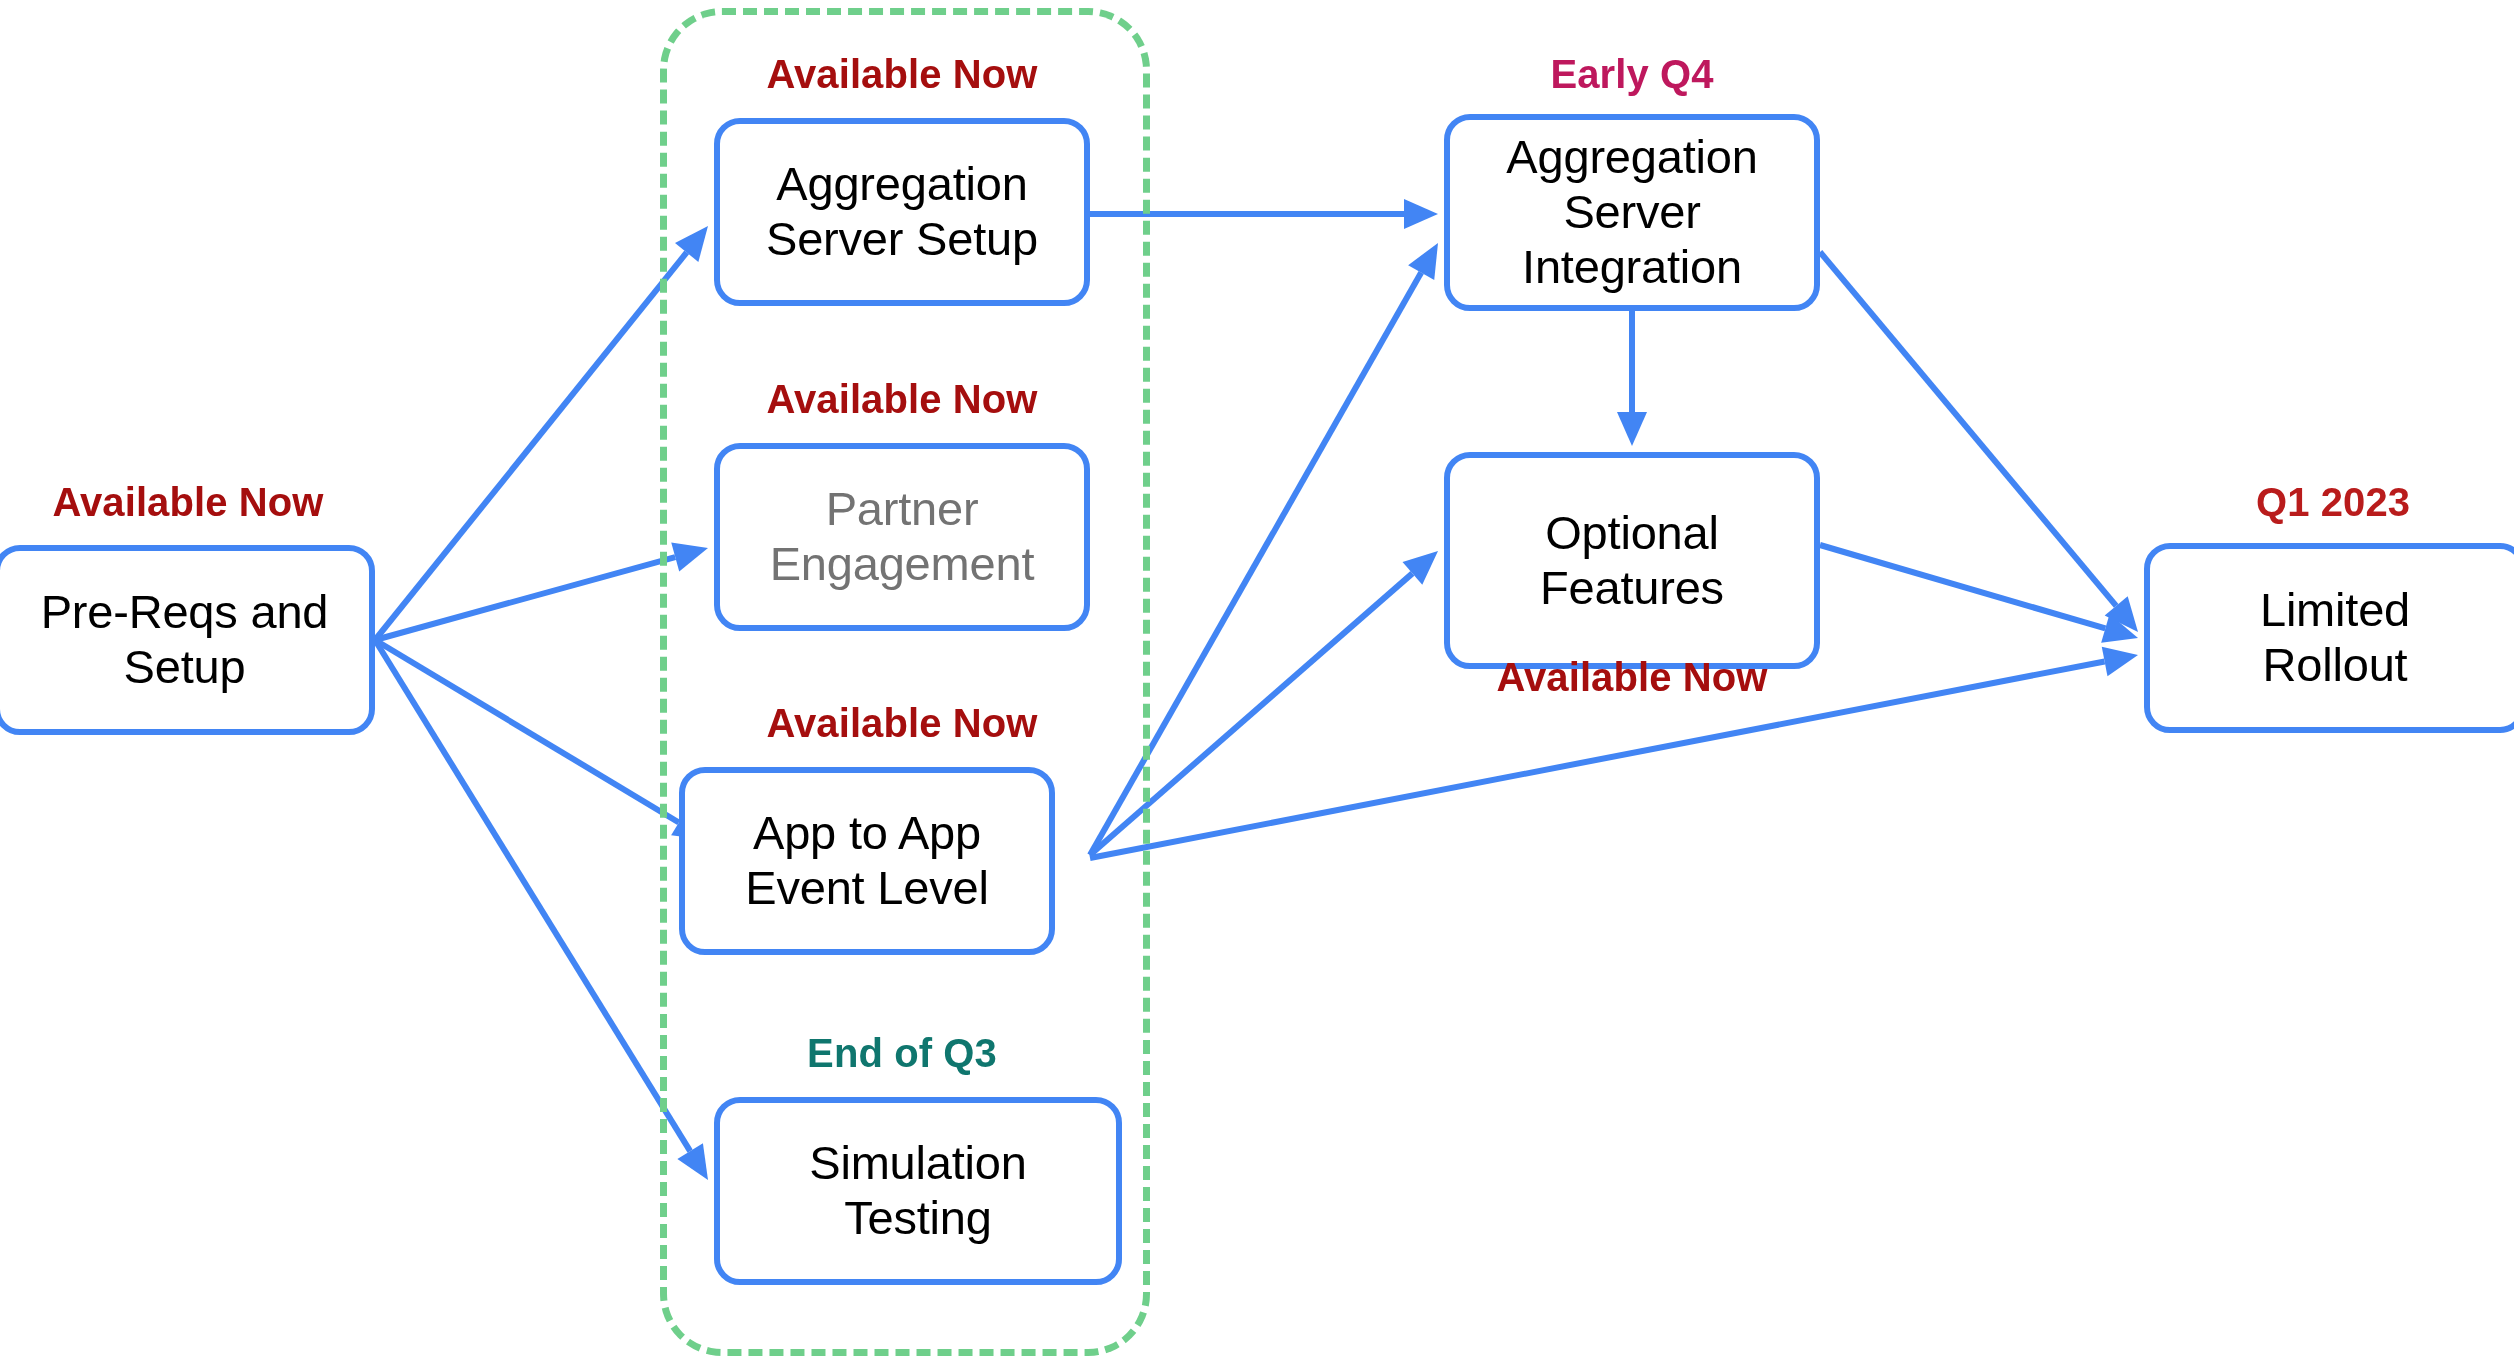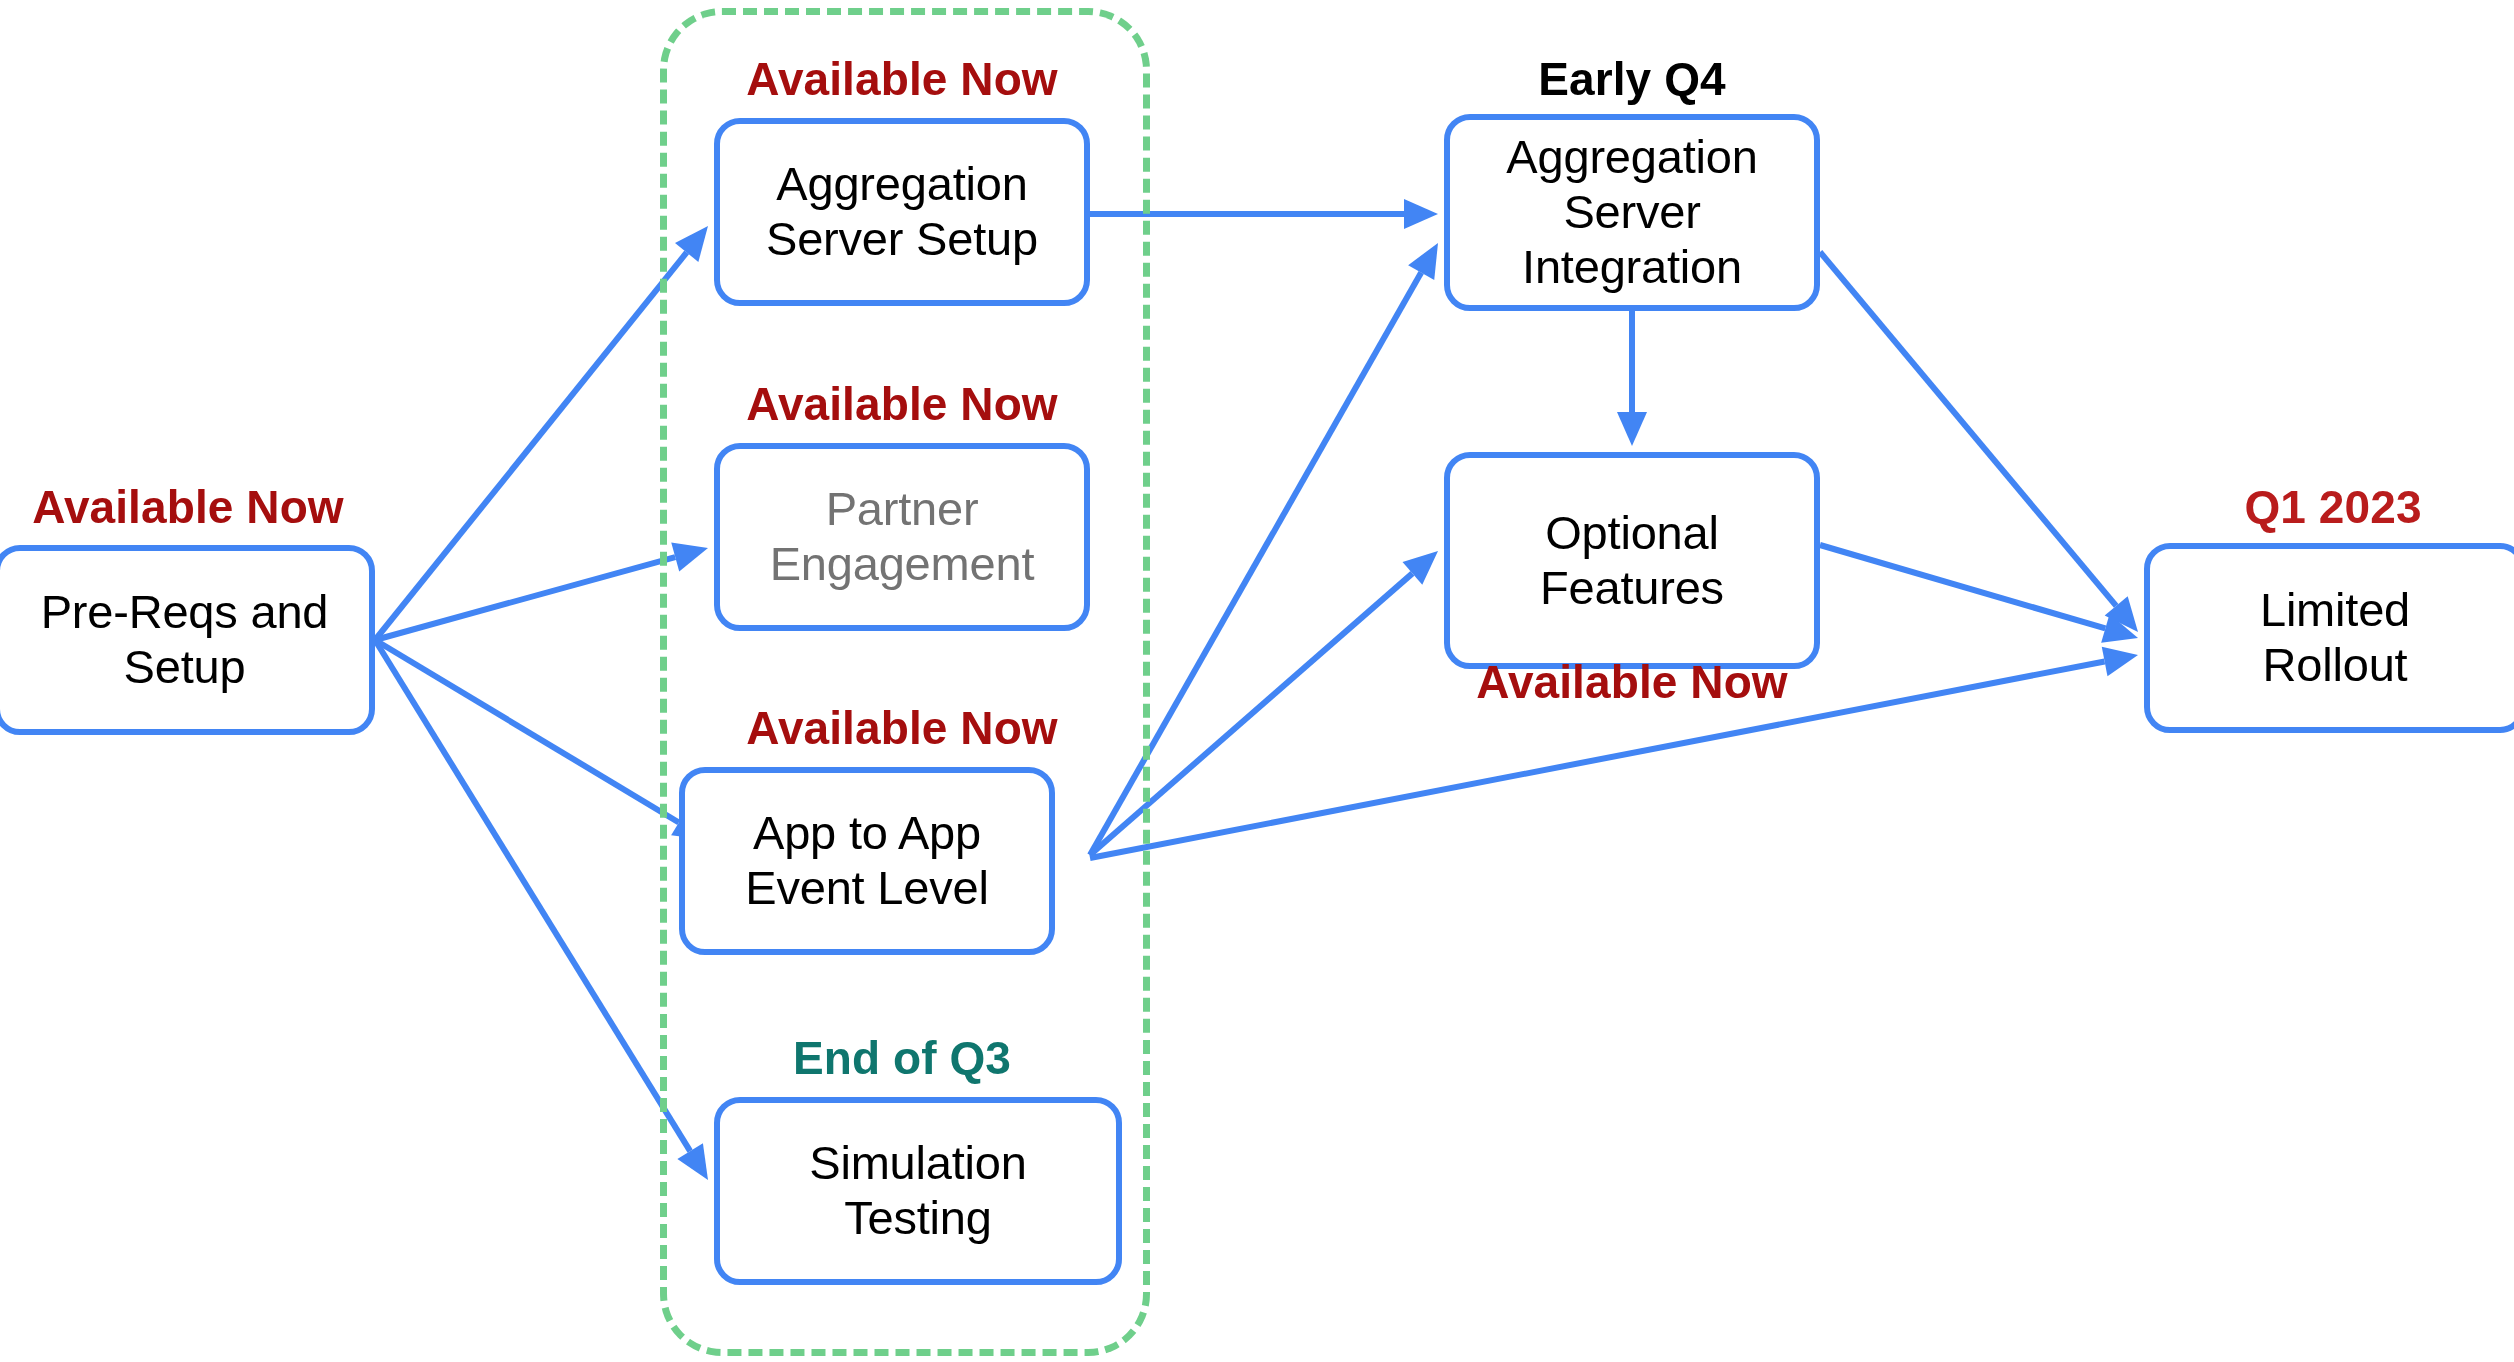--- a/index.html
+++ b/index.html
@@ -40,21 +40,21 @@
     font-size: 47px;
     line-height: 1.17;
     letter-spacing: -0.2px;
     font-weight: 400;
     white-space: pre-line;
     z-index: 3;
   }
   .status-label {
     position: absolute;
     color: #a50e0e;
-    font-size: 46px;
+    font-size: 40px;
     font-weight: 700;
     letter-spacing: 0.1px;
     text-align: center;
     white-space: nowrap;
     z-index: 4;
     transform: translateX(-50%);
   }
   .group-box {
     position: absolute;
     box-sizing: border-box;
@@ -137,18 +137,18 @@
 Features</div>
       <div class="node" style="left: 2144px; top: 543px; width: 382px; height: 190px; border-color: rgb(66, 133, 244); background: rgb(255, 255, 255); color: rgb(0, 0, 0);">Limited
 Rollout</div>
     </div>
   <div id="label-layer">
       <div class="status-label" style="left: 188px; top: 480px; color: rgb(165, 14, 14);">Available Now</div>
       <div class="status-label" style="left: 902px; top: 52px; color: rgb(165, 14, 14);">Available Now</div>
       <div class="status-label" style="left: 902px; top: 377px; color: rgb(165, 14, 14);">Available Now</div>
       <div class="status-label" style="left: 902px; top: 701px; color: rgb(165, 14, 14);">Available Now</div>
       <div class="status-label" style="left: 902px; top: 1031px; color: #0f766e;">End of Q3</div>
-      <div class="status-label" style="left: 1632px; top: 52px; color: #000000; text-align: center;">Early Q4</div>
+      <div class="status-label" style="left: 1632px; top: 52px; color: #be185d; text-align: center;">Early Q4</div>
       <div class="status-label" style="left: 1632px; top: 655px; color: rgb(165, 14, 14);">Available Now</div>
       <div class="status-label" style="left: 2333px; top: 480px; color: #b91c1c;">Q1 2023</div>
     </div>
 
 </div>
 
 </body></html>

